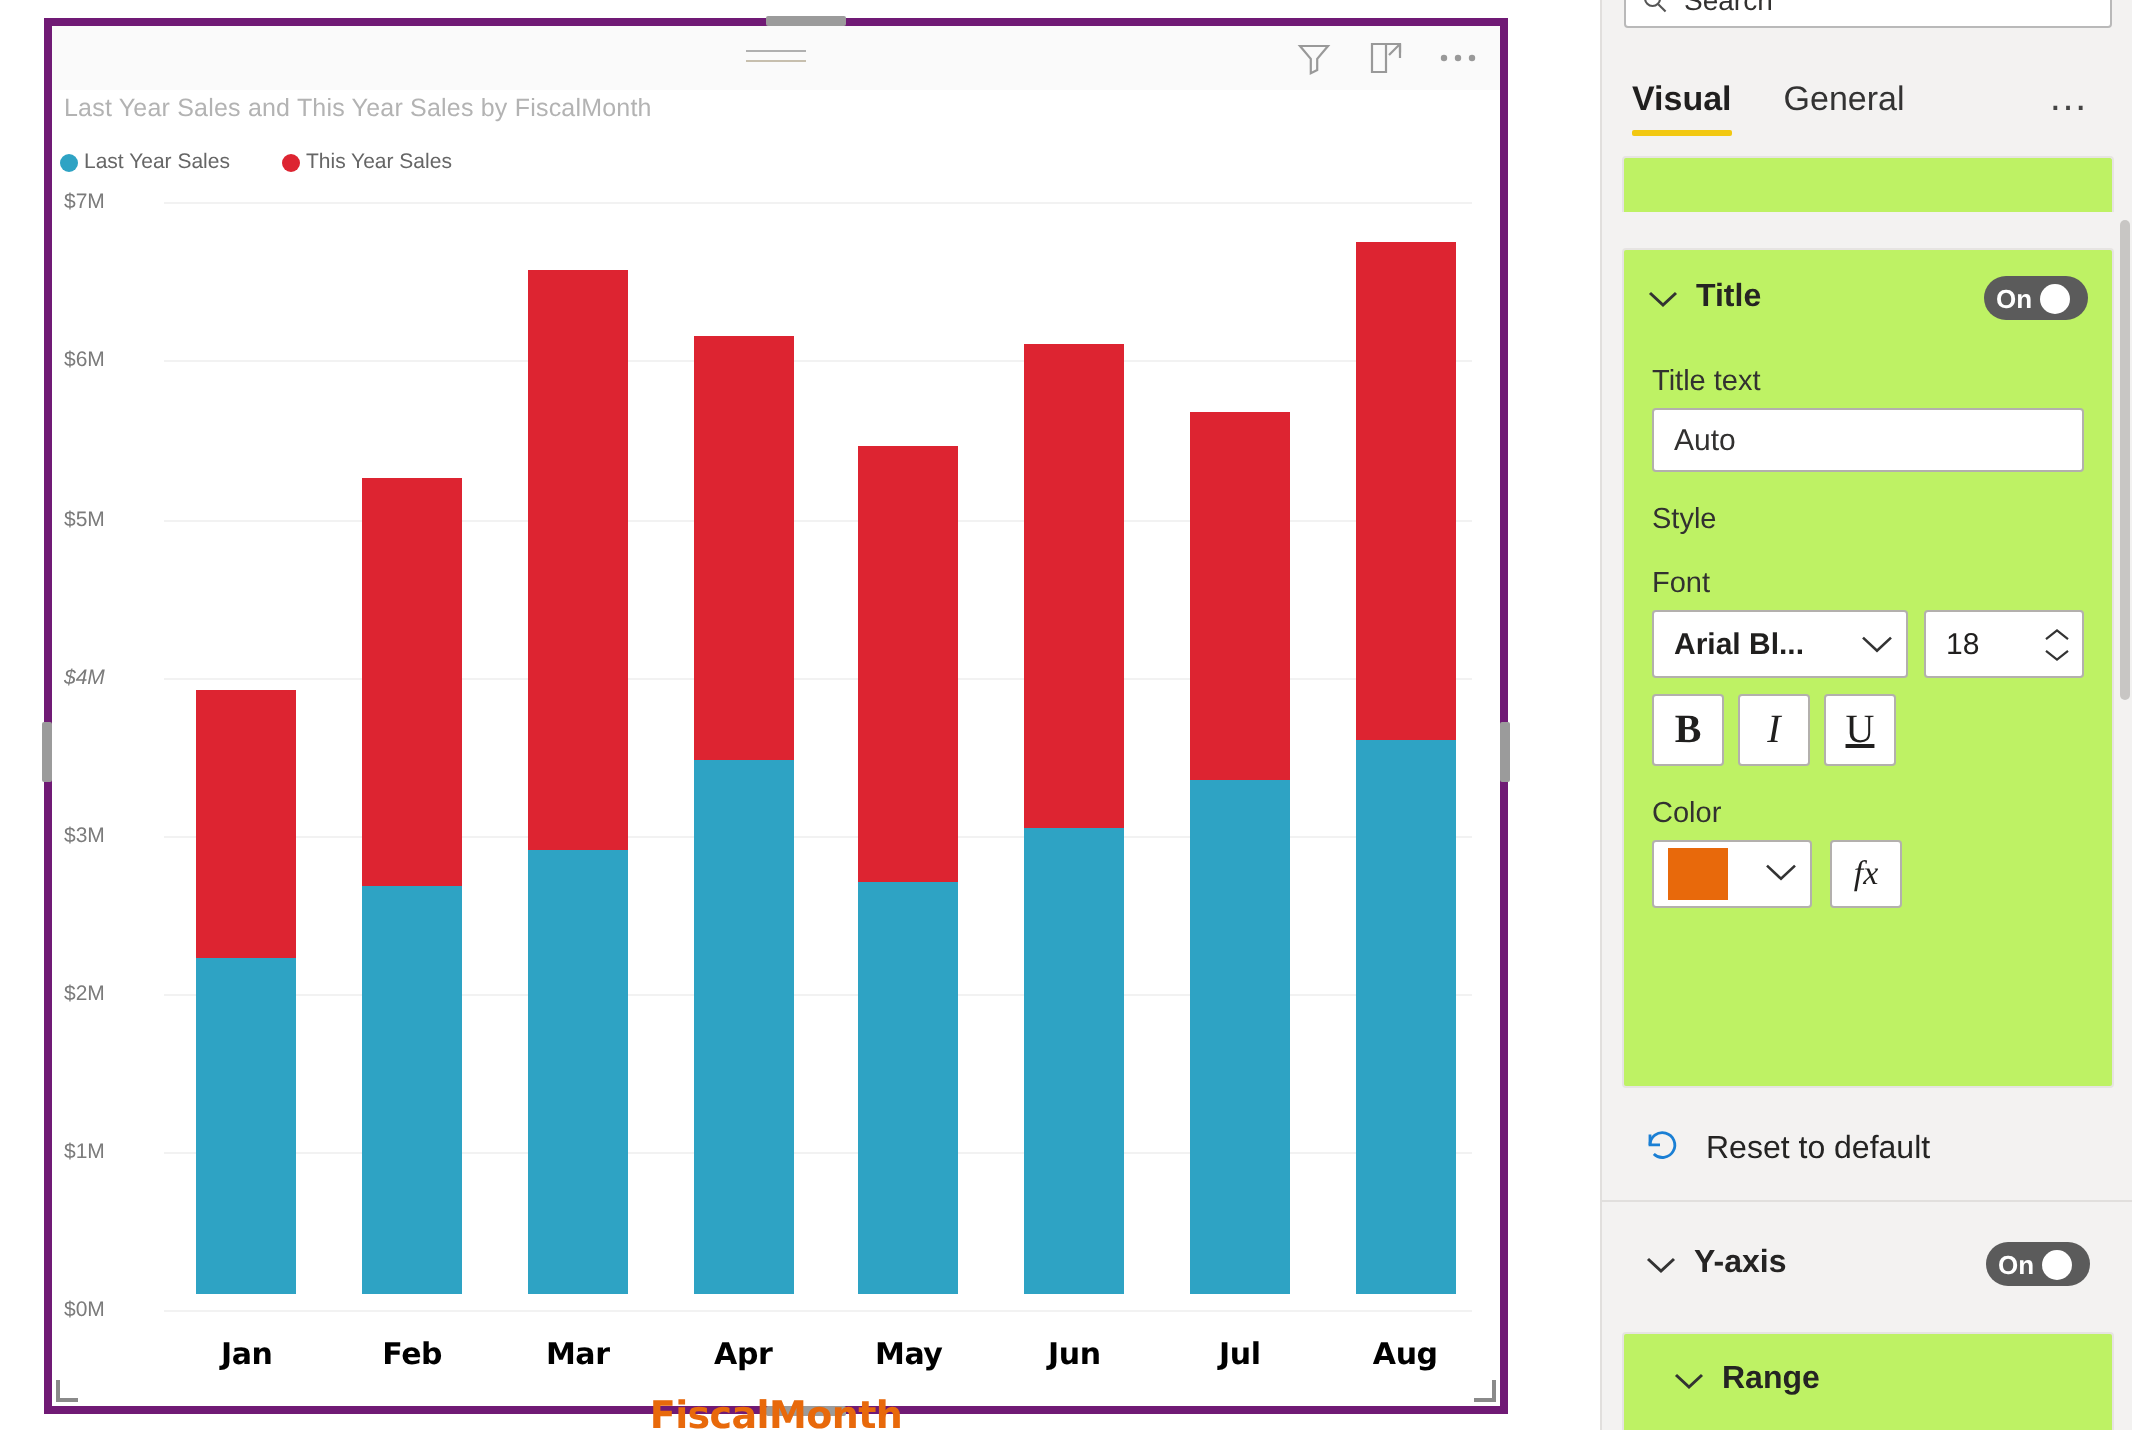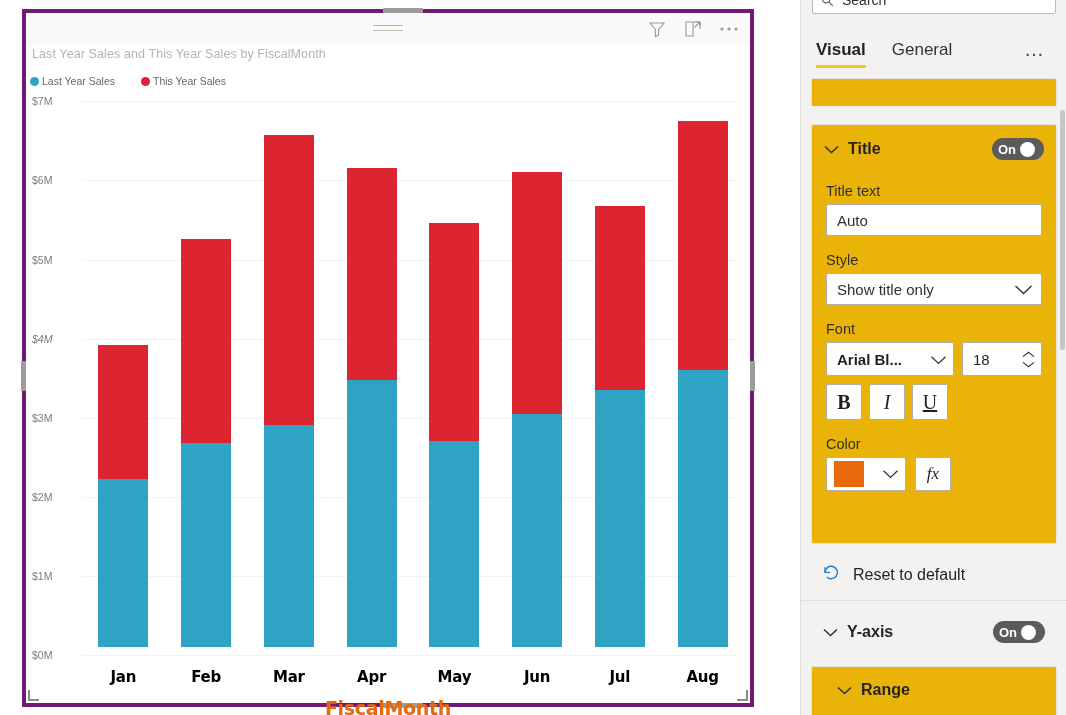--- a/index.html
+++ b/index.html
@@ -129,21 +129,21 @@
   }
   .tab.active { font-weight: bold; color: #201f1e; }
   .tab.active::after {
     content:""; position:absolute; left: 0; right: 0; bottom: -2px;
     height: 3px; background: #f2c811; border-radius: 1px;
   }
   .tab-more { margin-left: auto; margin-right: 20px; font-size: 20px; color: #444; letter-spacing: 2px; cursor: pointer; padding-bottom:8px;}
 
   .card {
     position: absolute; left: 10px; width: 246px;
-    background: #eab308; border: 1px solid #e6e4e2; border-radius: 2px;
+    background: #bef264; border: 1px solid #e6e4e2; border-radius: 2px;
   }
   .card.prev { top: 78px; height: 28px; border-bottom: none; border-radius: 2px 2px 0 0; }
   .card.title-card { top: 124px; height: 420px; }
 
   .card-head {
     display: flex; align-items: center; height: 48px; padding: 0 12px;
   }
   .chev { width: 16px; margin-right: 8px; display:flex; align-items:center; }
   .card-head-label { font-size: 16px; color: #252423; font-weight: 600; }
   .toggle {
@@ -389,28 +389,20 @@
           <span class="knob"></span>
         </span>
       </div>
 
       <div class="field-label" style="margin-top:10px">Title text</div>
       <div class="input-box">
         <span>Auto</span>
       </div>
 
       <div class="field-label" style="margin-top:16px">Style</div>
-      <div class="select-box">
-        <span>Show title only</span>
-        <span class="caret">
-          <svg width="19" height="11" viewBox="0 0 19 11">
-              <path d="M1.5 2L9.5 9.5L17.5 2" fill="none" stroke="#333" stroke-width="1.4"></path>
-            </svg>
-        </span>
-      </div>
 
       <div class="field-label" style="margin-top:16px">Font</div>
       <div class="font-row">
         <div class="font-name">
           <span>Arial Bl...</span>
           <span class="caret">
             <svg width="17" height="10" viewBox="0 0 17 10">
                 <path d="M1.5 1.8L8.5 8.4L15.5 1.8" fill="none" stroke="#333" stroke-width="1.3"></path>
               </svg>
           </span>

